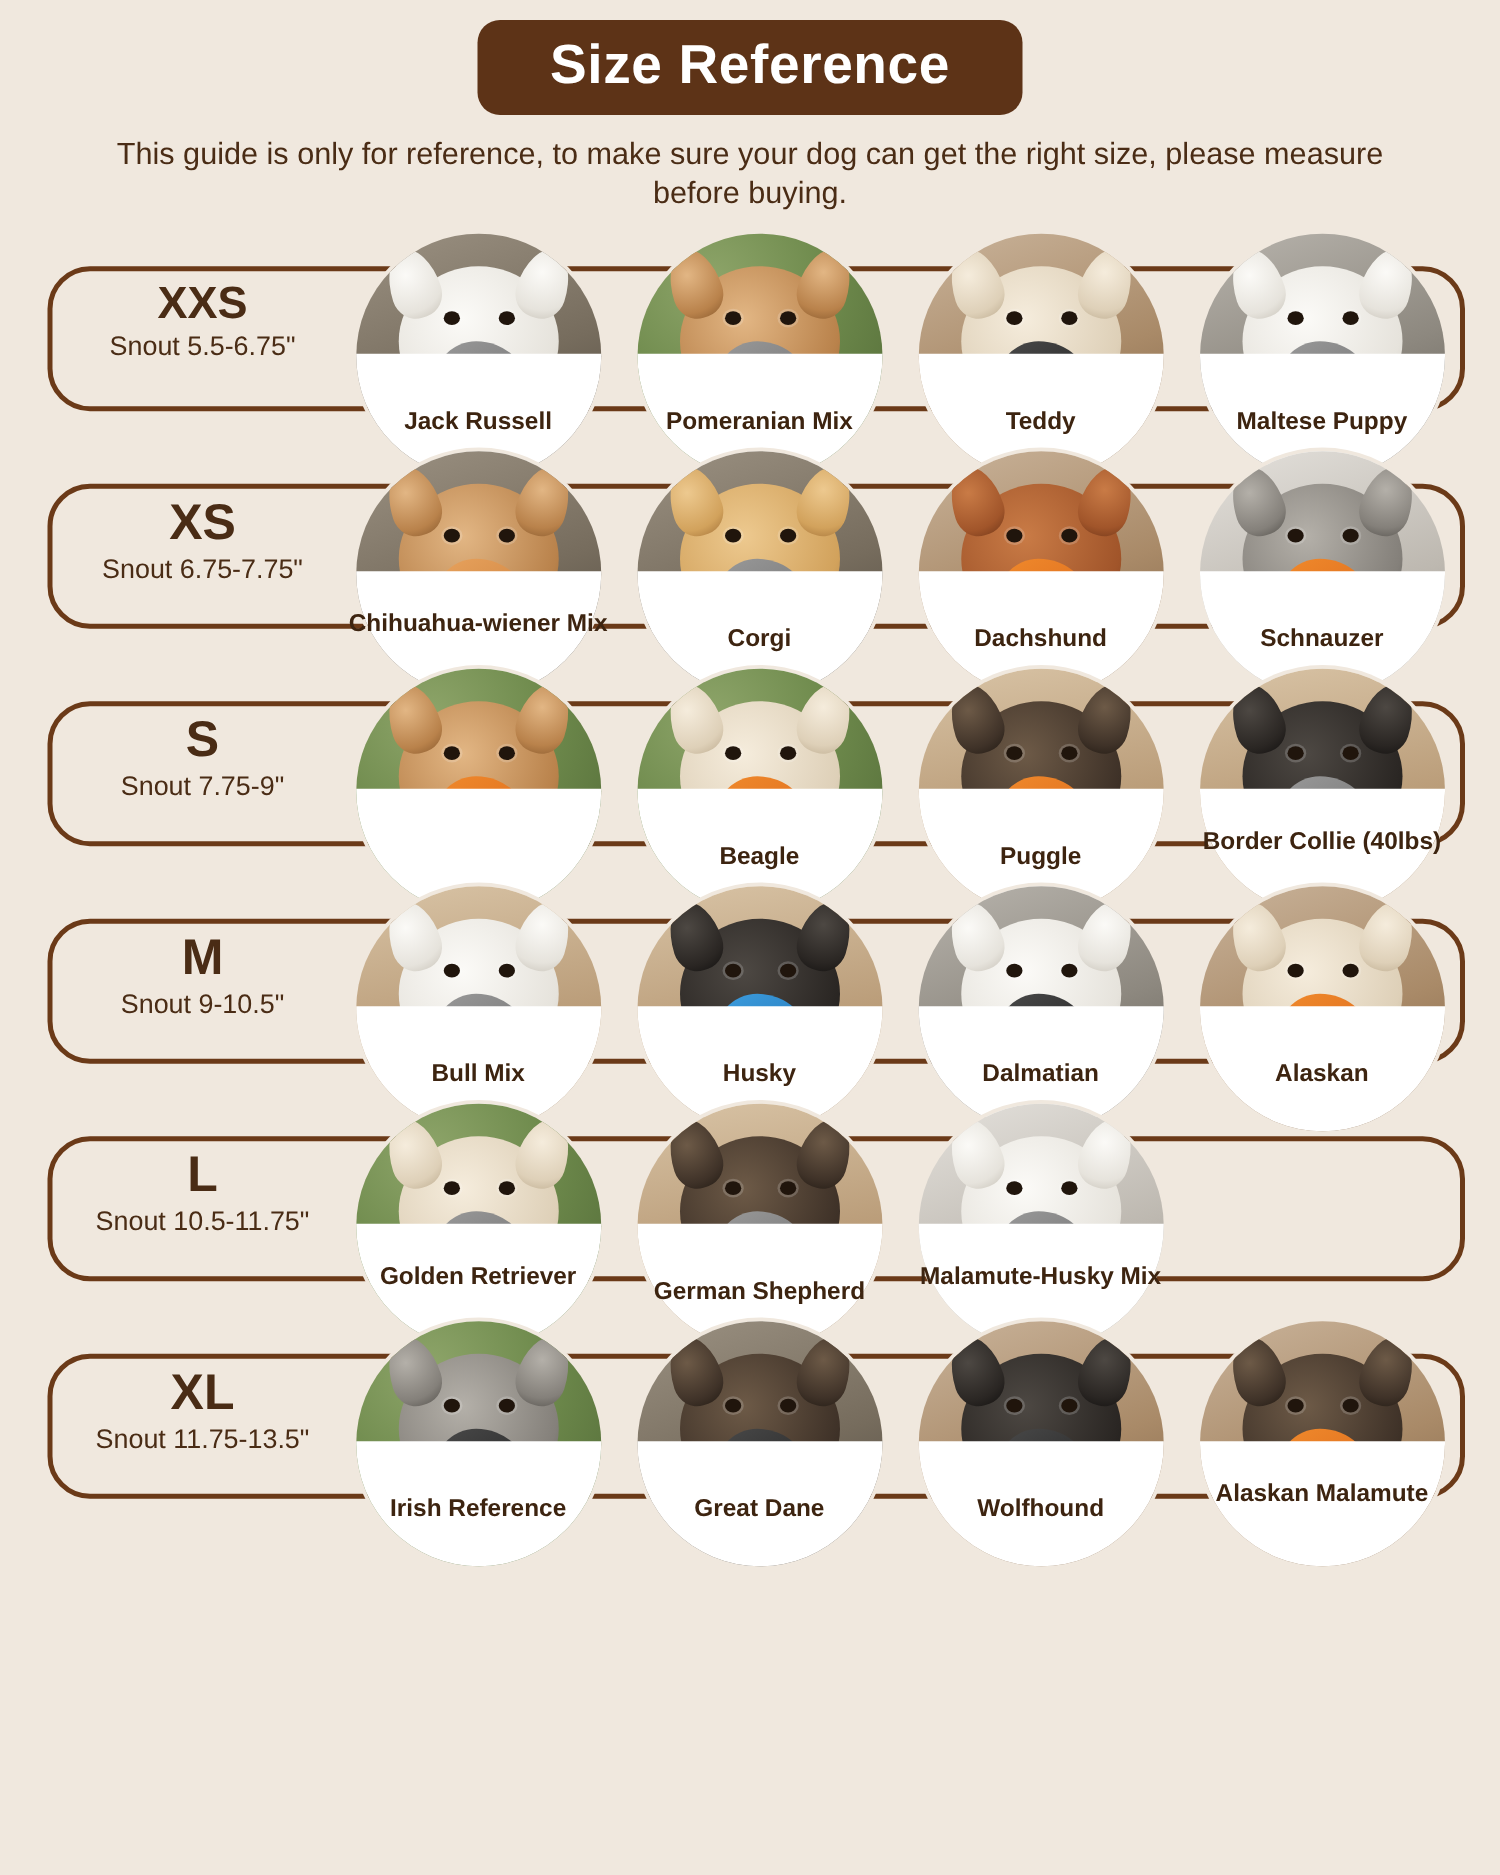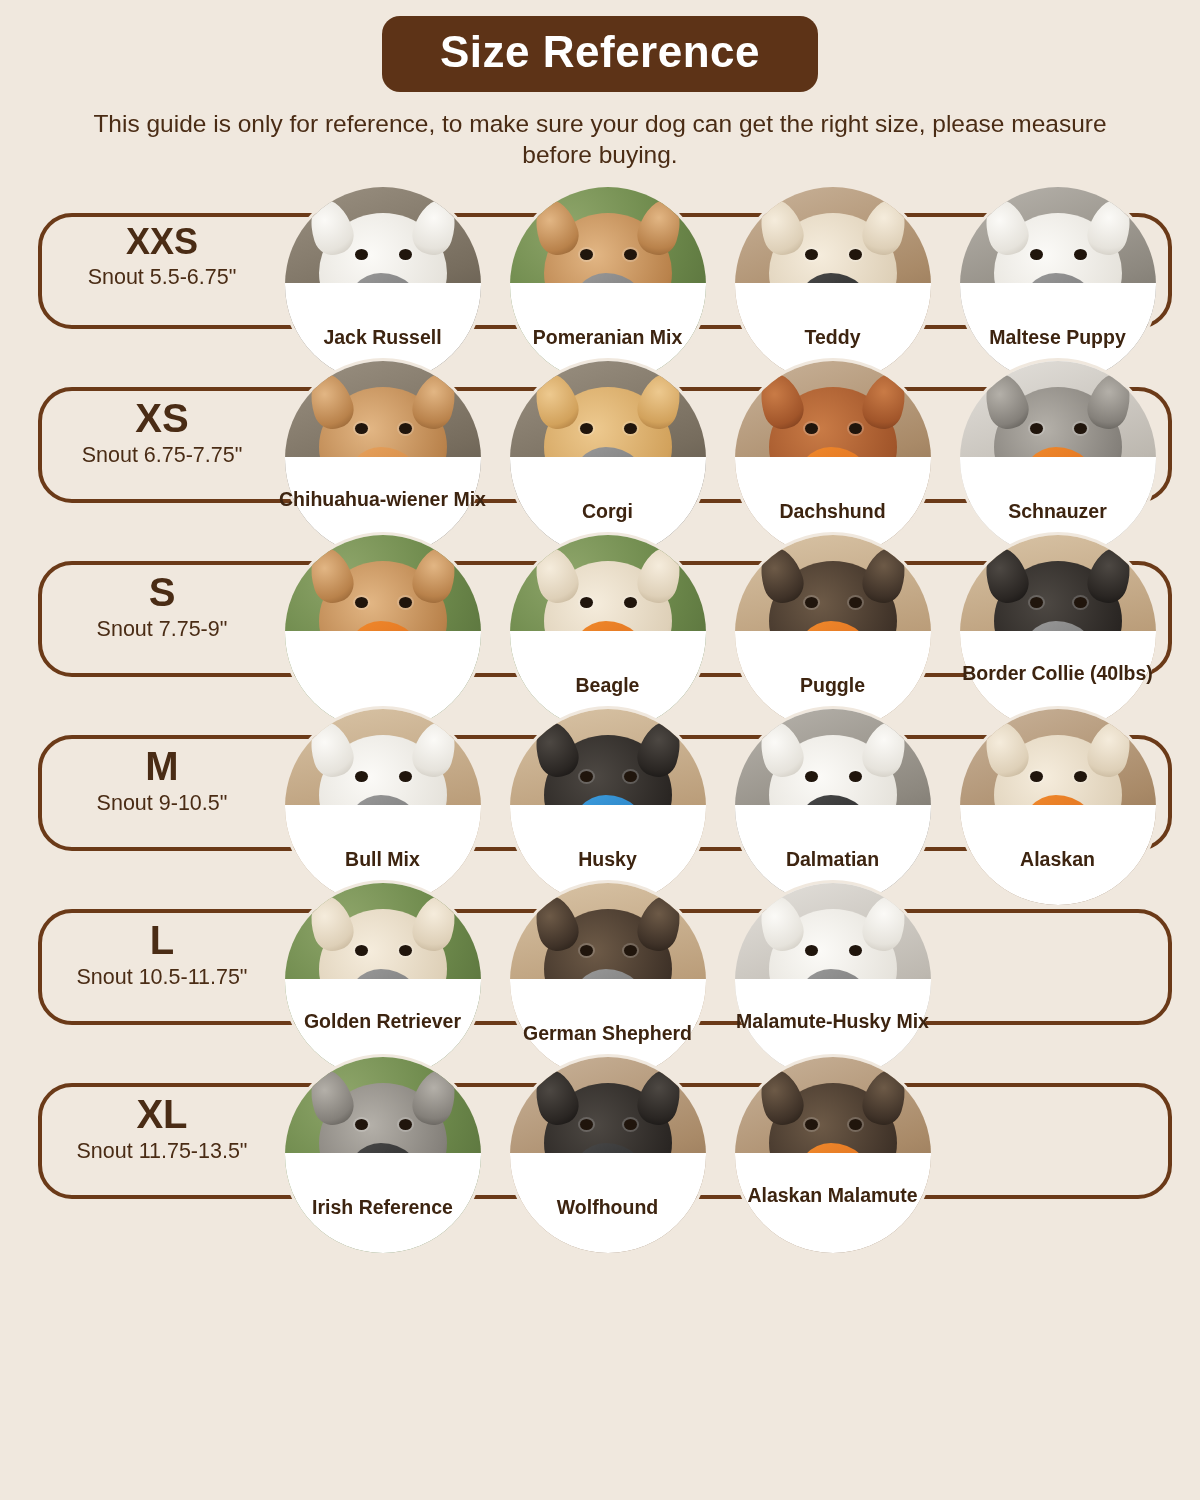--- a/index.html
+++ b/index.html
@@ -485,20 +485,32 @@
             <div class="ear tone-gray" style="left: 26px; top: 12px; width: 40px; height: 56px; transform: rotate(-18deg);"></div>
             <div class="ear tone-gray" style="left: 130px; top: 12px; width: 40px; height: 56px; transform: rotate(18deg);"></div>
             <div class="eye" style="left: 70px; top: 62px;"></div>
             <div class="eye" style="left: 114px; top: 62px;"></div>
             <div class="muzzle mesh-black" style="left: 60px; top: 86px; width: 78px; height: 66px;"></div>
           </div>
           <div class="caption-bg"></div>
           <div class="dog-caption">Irish Reference</div>
         </div>
         <div class="dog-cell">
+          <div class="dog-circle bg-patio">
+            <div class="fur tone-dark" style="left: 34px; top: 26px; width: 128px; height: 120px;"></div>
+            <div class="ear tone-dark" style="left: 26px; top: 12px; width: 40px; height: 56px; transform: rotate(-18deg);"></div>
+            <div class="ear tone-dark" style="left: 130px; top: 12px; width: 40px; height: 56px; transform: rotate(18deg);"></div>
+            <div class="eye" style="left: 70px; top: 62px;"></div>
+            <div class="eye" style="left: 114px; top: 62px;"></div>
+            <div class="muzzle mesh-black" style="left: 60px; top: 86px; width: 78px; height: 66px;"></div>
+          </div>
+          <div class="caption-bg"></div>
+          <div class="dog-caption">Great Dane</div>
+        </div>
+        <div class="dog-cell">
           <div class="dog-circle bg-indoor">
             <div class="fur tone-black" style="left: 34px; top: 26px; width: 128px; height: 120px;"></div>
             <div class="ear tone-black" style="left: 26px; top: 12px; width: 40px; height: 56px; transform: rotate(-18deg);"></div>
             <div class="ear tone-black" style="left: 130px; top: 12px; width: 40px; height: 56px; transform: rotate(18deg);"></div>
             <div class="eye" style="left: 70px; top: 62px;"></div>
             <div class="eye" style="left: 114px; top: 62px;"></div>
             <div class="muzzle mesh-black" style="left: 60px; top: 86px; width: 78px; height: 66px;"></div>
           </div>
           <div class="caption-bg"></div>
           <div class="dog-caption">Wolfhound</div>

